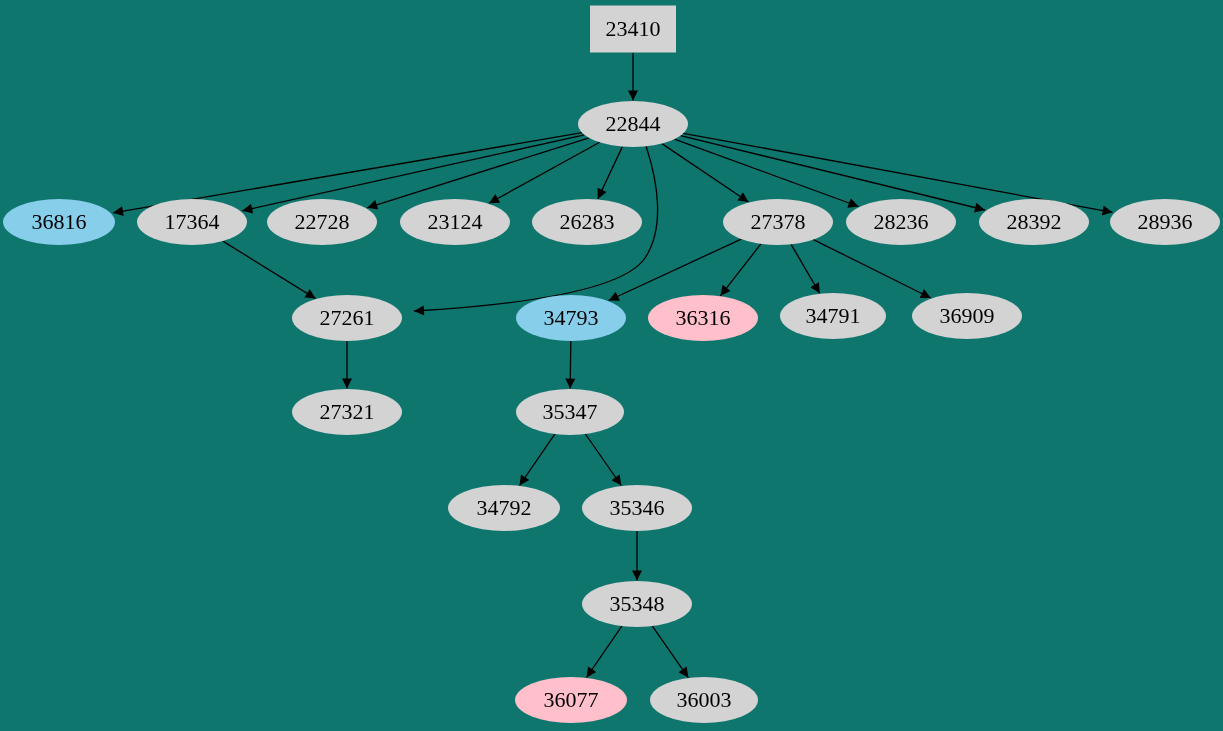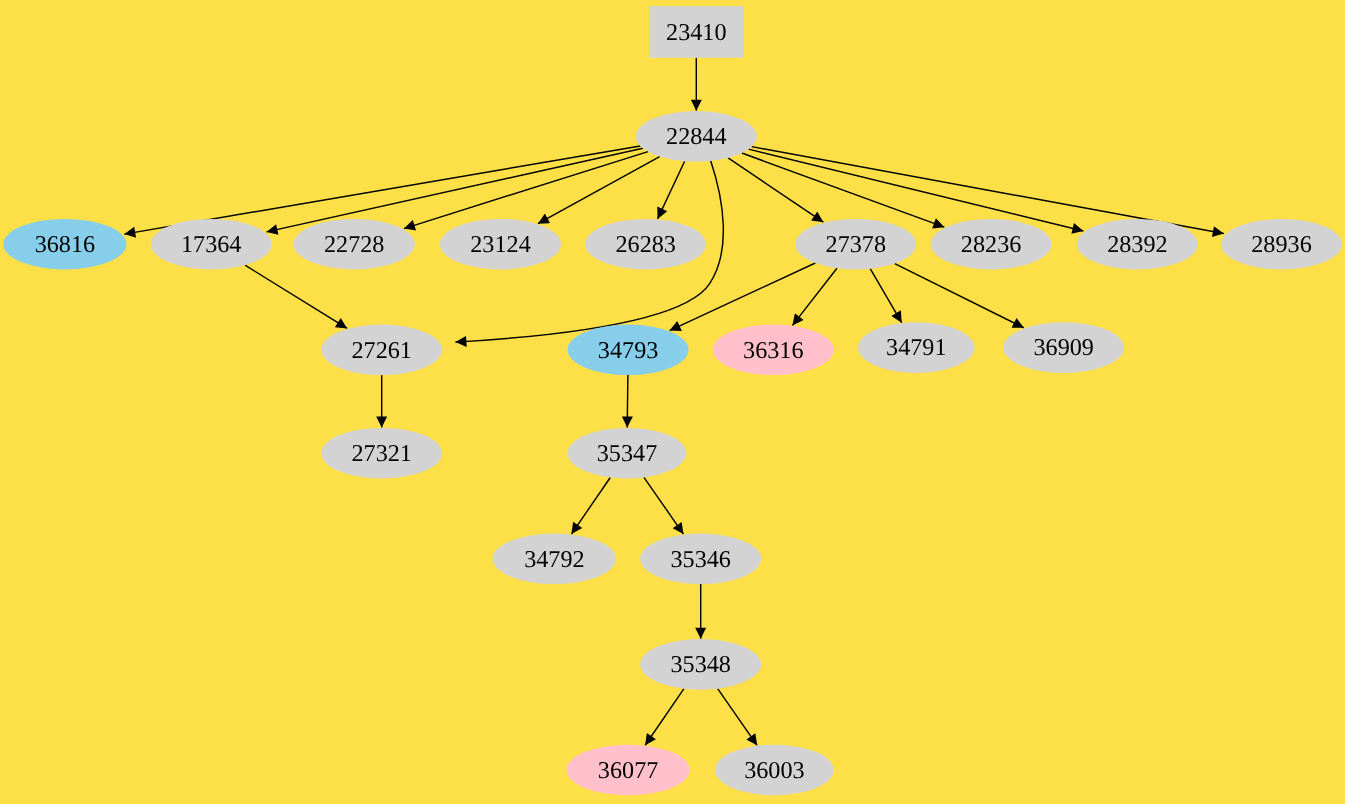--- a/index.html
+++ b/index.html
@@ -5,21 +5,21 @@
   html, body {
     margin: 0;
     padding: 0;
     background: #ffffff;
     font-family: "Liberation Serif", "DejaVu Serif", serif;
   }
   .graph-wrap {
     position: relative;
     width: 1223px;
     height: 731px;
-    background: #fde047;
+    background: #0f766e;
     overflow: hidden;
   }
   svg { display: block; }
   .edge-line {
     fill: none;
     stroke: #000000;
     stroke-width: 1.3px;
   }
   .node-shape {
     stroke: none;

